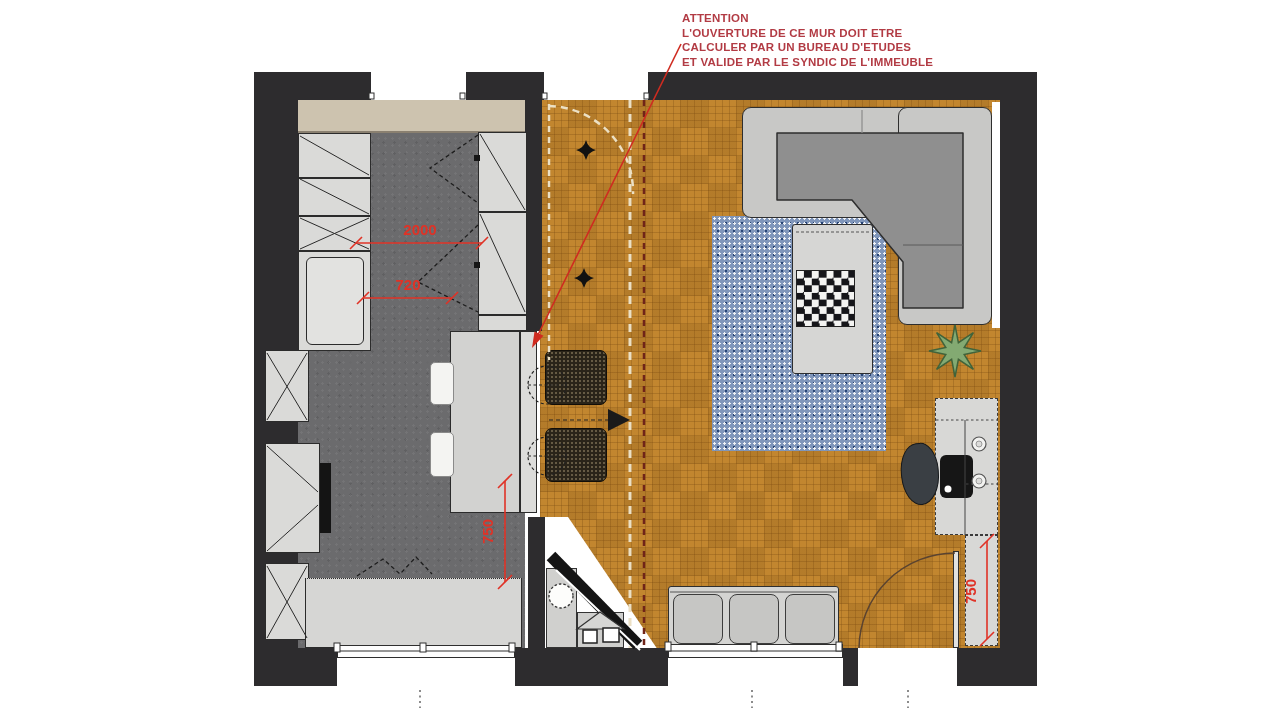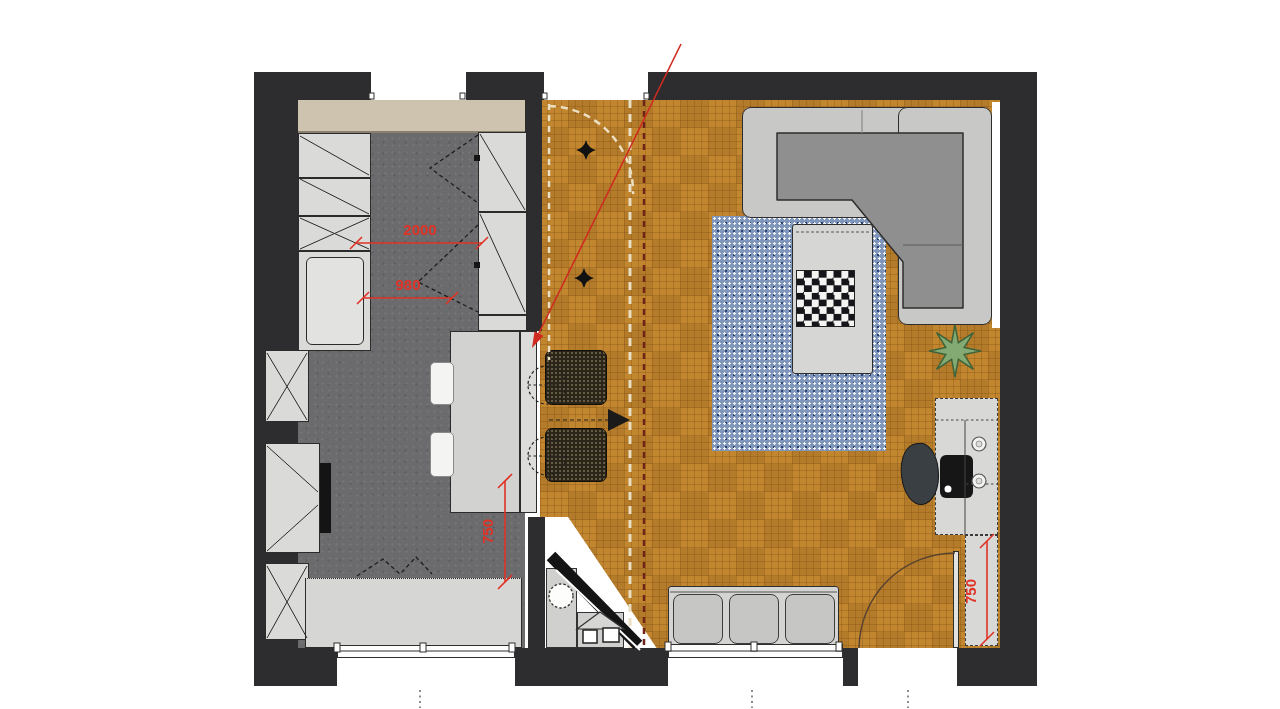--- a/index.html
+++ b/index.html
@@ -207,17 +207,23 @@
     <line x1="681" y1="44" x2="535" y2="341" stroke="#cf2b20" stroke-width="1.6"></line>
     <polygon points="532,348 534.5,331.4 543.5,335.8" fill="#cf2b20"></polygon>
 
     <g stroke="#666" stroke-width="1.5" stroke-dasharray="2 3.5">
       <line x1="420" y1="690" x2="420" y2="708"></line>
       <line x1="752" y1="690" x2="752" y2="708"></line>
       <line x1="908" y1="690" x2="908" y2="708"></line>
     </g>
   </svg>
 
+  <div class="ann" style="left:682px;top:11px;">
+    <div>ATTENTION</div>
+    <div>L'OUVERTURE DE CE MUR DOIT ETRE</div>
+    <div>CALCULER PAR UN BUREAU D'ETUDES</div>
+    <div>ET VALIDE PAR LE SYNDIC DE L'IMMEUBLE</div>
+  </div>
   <div class="dimlabel" style="left:394px;top:221px;width:52px;">2000</div>
-  <div class="dimlabel" style="left:385px;top:276px;width:46px;">980</div>
+  <div class="dimlabel" style="left:385px;top:276px;width:46px;">720</div>
   <div class="dimlabel" style="left:461px;top:523px;width:52px;transform:rotate(-90deg);">750</div>
   <div class="dimlabel" style="left:944px;top:583px;width:52px;transform:rotate(-90deg);">750</div>
 </div>
 
 </body></html>

